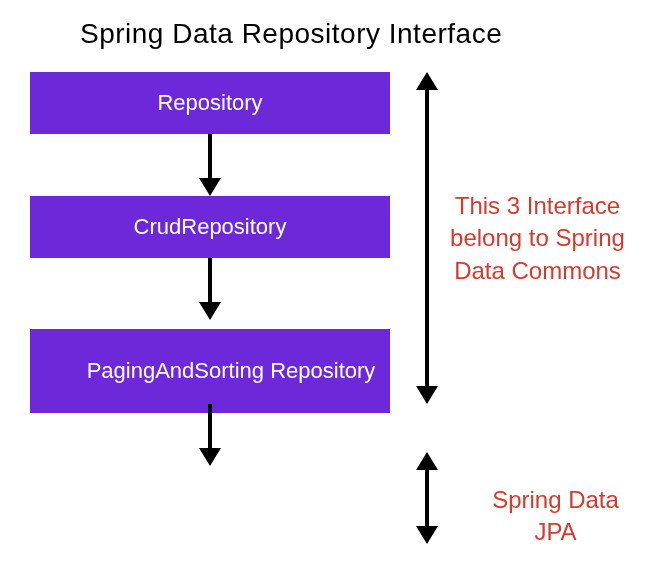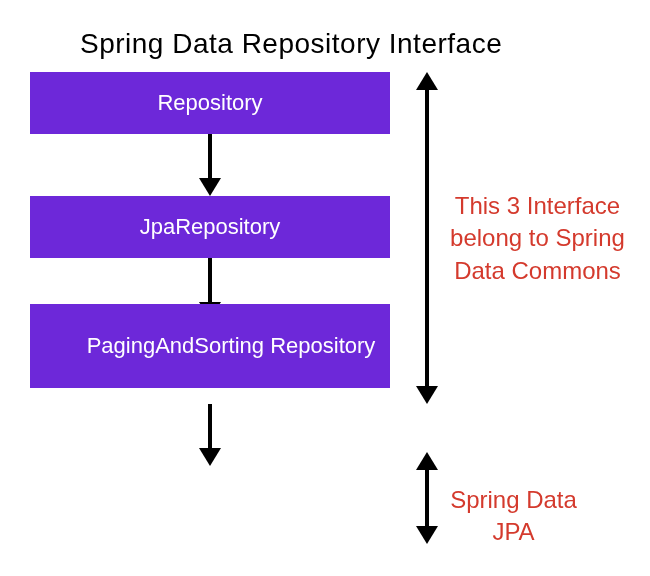--- a/index.html
+++ b/index.html
@@ -15,21 +15,20 @@
       position: relative;
     }
     .title {
       font-size: 28px;
       font-weight: 400;
       color: #000;
       text-align: left;
       padding-top: 18px;
       padding-left: 80px;
       letter-spacing: 0.5px;
-      margin-top: 10px;
     }
     .diagram-area {
       position: absolute;
       top: 72px;
       left: 30px;
       width: 590px;
       height: 490px;
     }
     .box {
       position: absolute;
@@ -41,21 +40,21 @@
       font-weight: 400;
       display: flex;
       align-items: center;
       justify-content: center;
       text-align: center;
       line-height: 1.25;
       padding: 4px 6px;
     }
     .box1 { top: 0; height: 62px; }
     .box2 { top: 124px; height: 62px; }
-    .box3 { top: 232px; height: 84px; padding-left: 48px; }
+    .box3 { top: 257px; height: 84px; padding-left: 48px; }
     .box4 { top: 394px; height: 62px; }
     .flow-arrow {
       position: absolute;
       left: 175px;
       width: 10px;
     }
     .flow-arrow .line {
       position: absolute;
       left: 3px;
       top: 0;
@@ -119,40 +118,40 @@
       font-size: 24px;
       text-align: center;
       line-height: 1.35;
     }
     .label1 {
       left: 420px;
       top: 118px;
       width: 175px;
     }
     .label2 {
-      left: 396px;
+      left: 438px;
       top: 412px;
       width: 175px;
     }
   </style>
 </head>
 <body>
 
 <h1 class="title">Spring Data Repository Interface</h1>
 
 <div class="diagram-area">
 
   <div class="box box1">Repository</div>
 
   <div class="flow-arrow fa1">
     <div class="line"></div>
     <div class="head"></div>
   </div>
 
-  <div class="box box2">JpaRepository</div>
+  <div class="box box2">CrudRepository</div>
 
   <div class="flow-arrow fa2">
     <div class="line"></div>
     <div class="head"></div>
   </div>
 
   <div class="box box3">PagingAndSorting Repository</div>
 
   <div class="flow-arrow fa3">
     <div class="line"></div>

